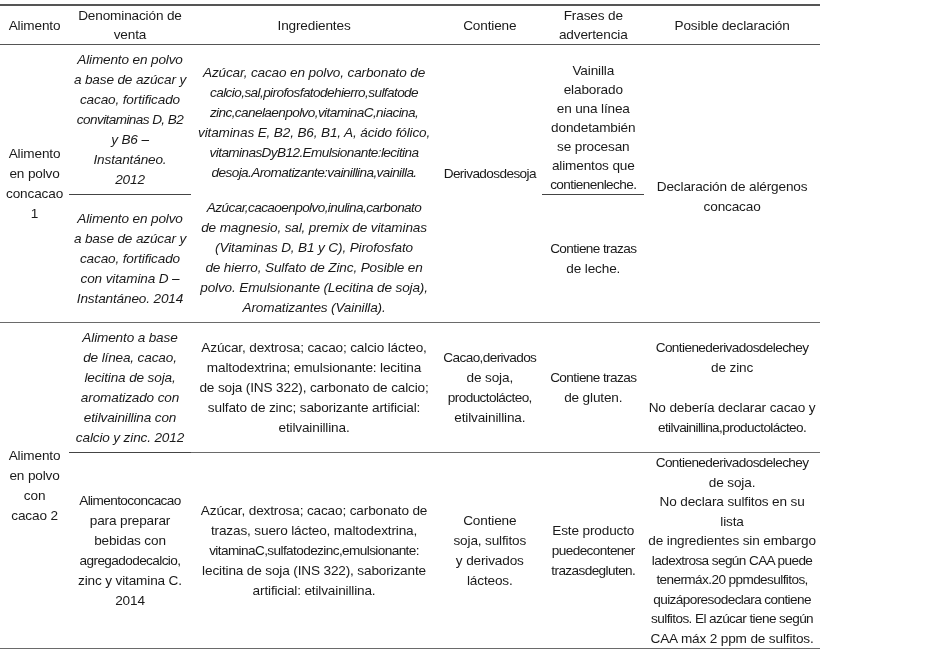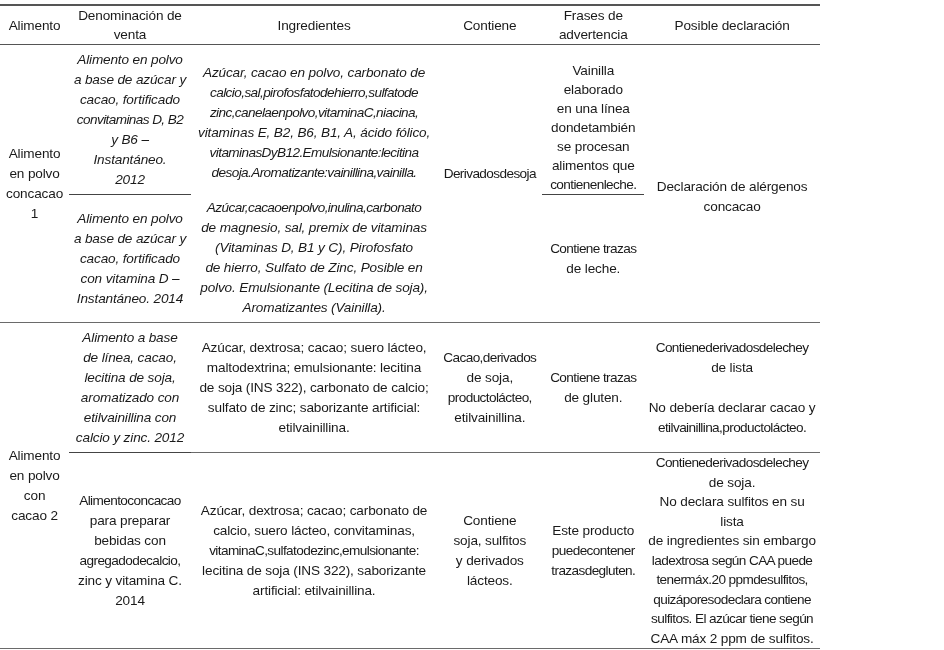--- a/index.html
+++ b/index.html
@@ -136,57 +136,57 @@
       </td>
       <td class="sub pad">
         <span class="p-block">Alimento a base</span>
         <span class="p-block">de línea, cacao,</span>
         <span class="p-block">lecitina de soja,</span>
         <span class="p-block">aromatizado con</span>
         <span class="p-block">etilvainillina con</span>
         <span class="p-block">calcio y zinc. 2012</span>
       </td>
       <td class="sub" style="border-bottom:1.5px solid #6a6a6a">
-        <span class="p-block">Azúcar, dextrosa; cacao; suero lácteo,</span>
+        <span class="p-block">Azúcar, dextrosa; cacao; calcio lácteo,</span>
         <span class="p-block">maltodextrina; emulsionante: lecitina</span>
         <span class="p-block">de soja (INS 322), carbonato de calcio;</span>
         <span class="p-block">sulfato de zinc; saborizante artificial:</span>
         <span class="p-block">etilvainillina.</span>
       </td>
       <td class="sub" style="border-bottom:1.5px solid #6a6a6a">
         <span class="p-block tight">Cacao,derivados</span>
         <span class="p-block">de soja,</span>
         <span class="p-block tight">productolácteo,</span>
         <span class="p-block">etilvainillina.</span>
       </td>
       <td class="sub" style="border-bottom:1.5px solid #6a6a6a">
         <span class="p-block tight">Contiene trazas</span>
         <span class="p-block">de gluten.</span>
       </td>
       <td class="sub" style="border-bottom:1.5px solid #6a6a6a">
         <span class="p-block tight">Contienederivadosdelechey</span>
-        <span class="p-block">de lista</span>
+        <span class="p-block">de zinc</span>
         <span class="gap"></span>
         <span class="p-block">No debería declarar cacao y</span>
         <span class="p-block tight">etilvainillina,productolácteo.</span>
       </td>
     </tr>
 
     <tr class="g-end" style="height:184px">
       <td>
         <span class="p-block tight">Alimentoconcacao</span>
         <span class="p-block">para preparar</span>
         <span class="p-block">bebidas con</span>
         <span class="p-block tight">agregadodecalcio,</span>
         <span class="p-block">zinc y vitamina C.</span>
         <span class="p-block">2014</span>
       </td>
       <td>
         <span class="p-block">Azúcar, dextrosa; cacao; carbonato de</span>
-        <span class="p-block">calcio, suero lácteo, convitaminas,</span>
+        <span class="p-block">trazas, suero lácteo, maltodextrina,</span>
         <span class="p-block tight">vitaminaC,sulfatodezinc,emulsionante:</span>
         <span class="p-block">lecitina de soja (INS 322), saborizante</span>
         <span class="p-block">artificial: etilvainillina.</span>
       </td>
       <td>
         <span class="p-block">Contiene</span>
         <span class="p-block">soja, sulfitos</span>
         <span class="p-block">y derivados</span>
         <span class="p-block">lácteos.</span>
       </td>

